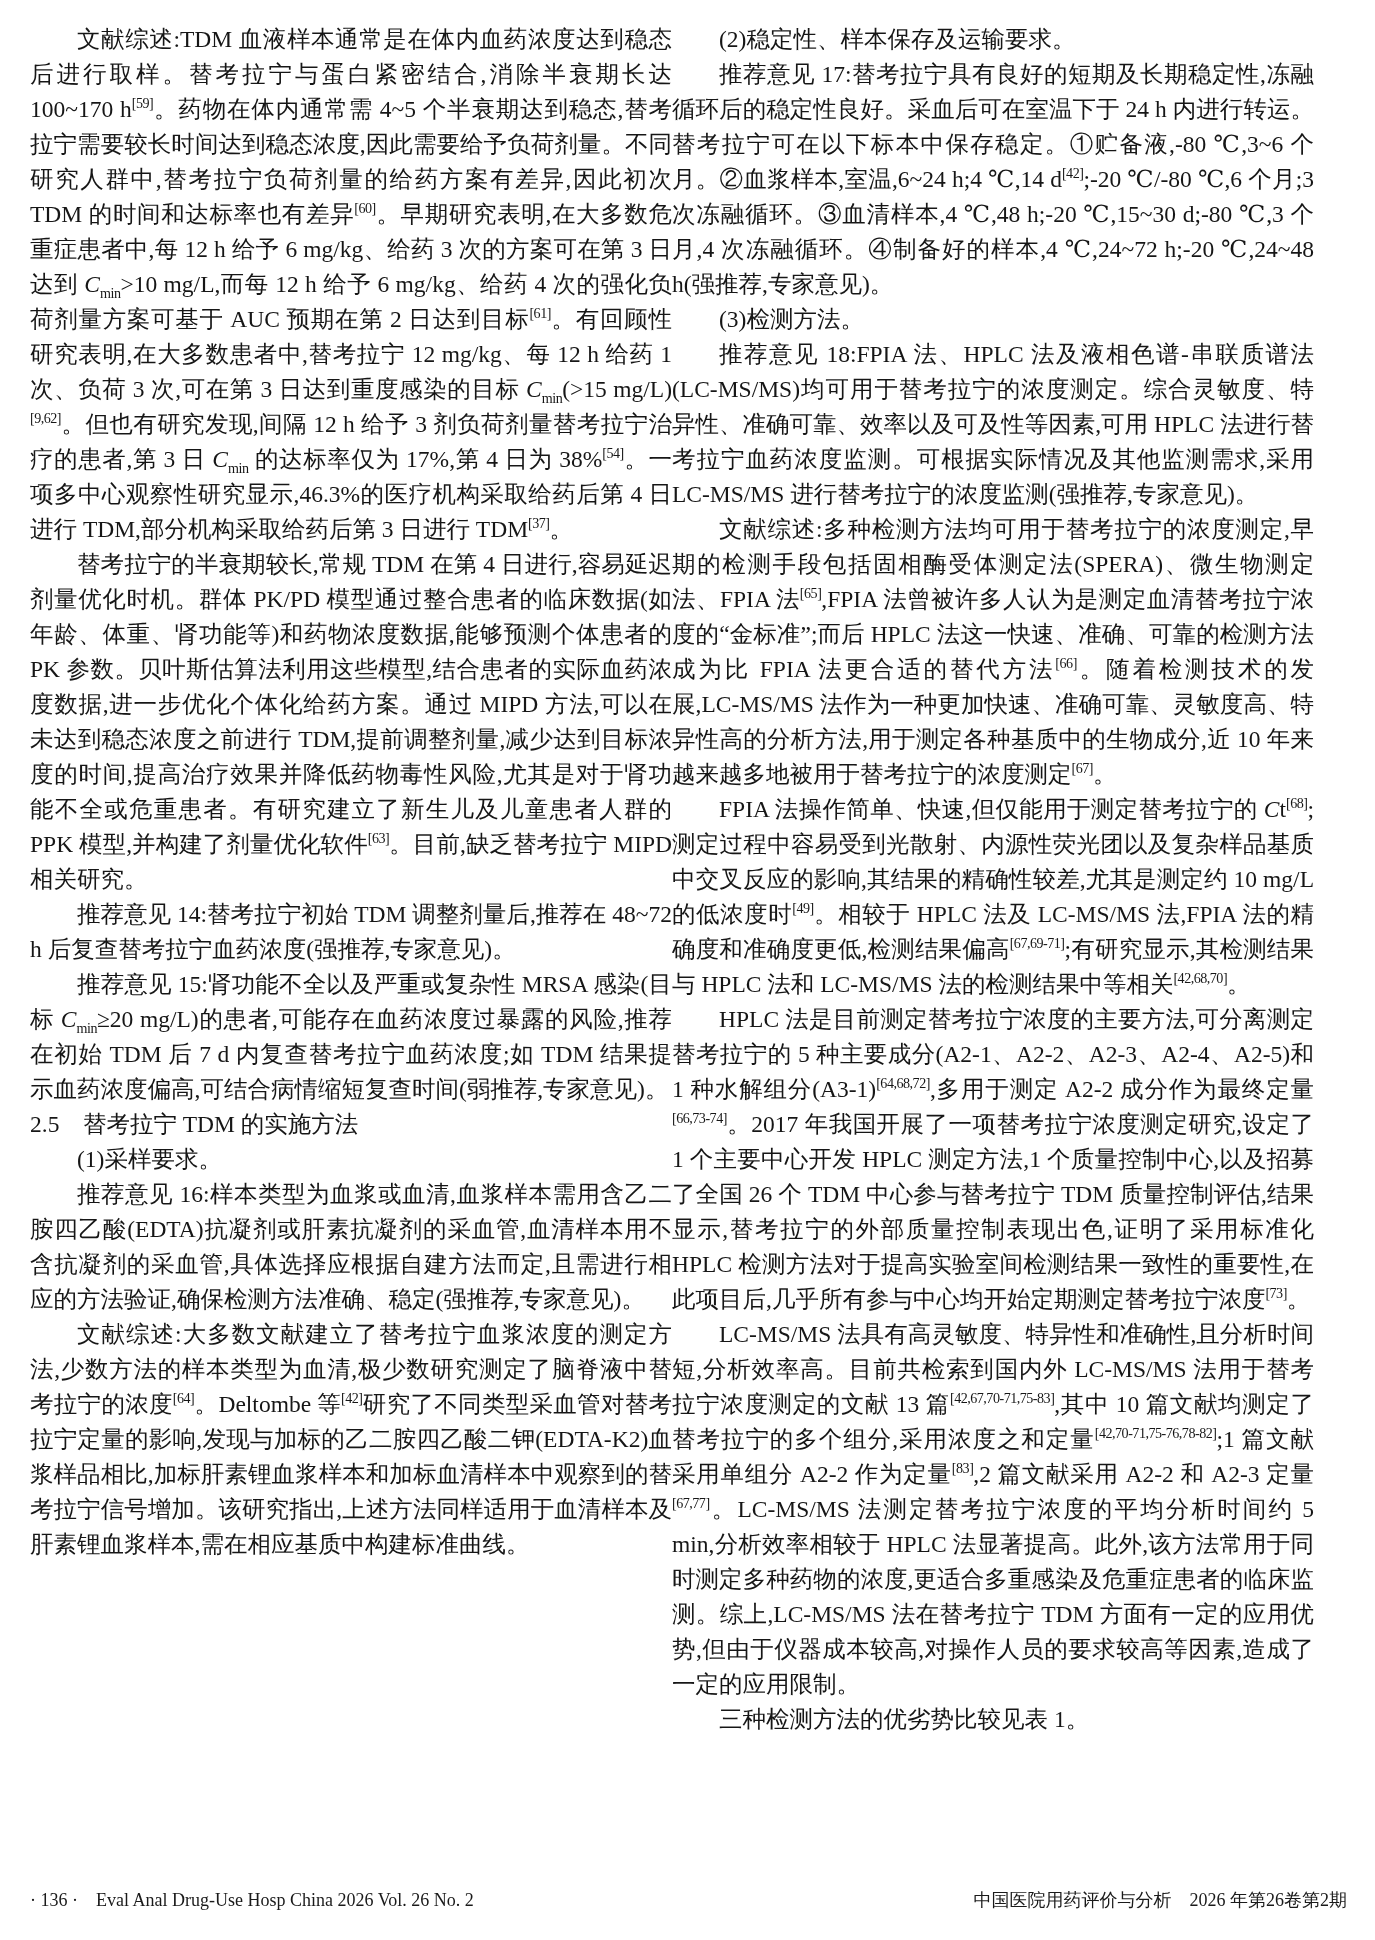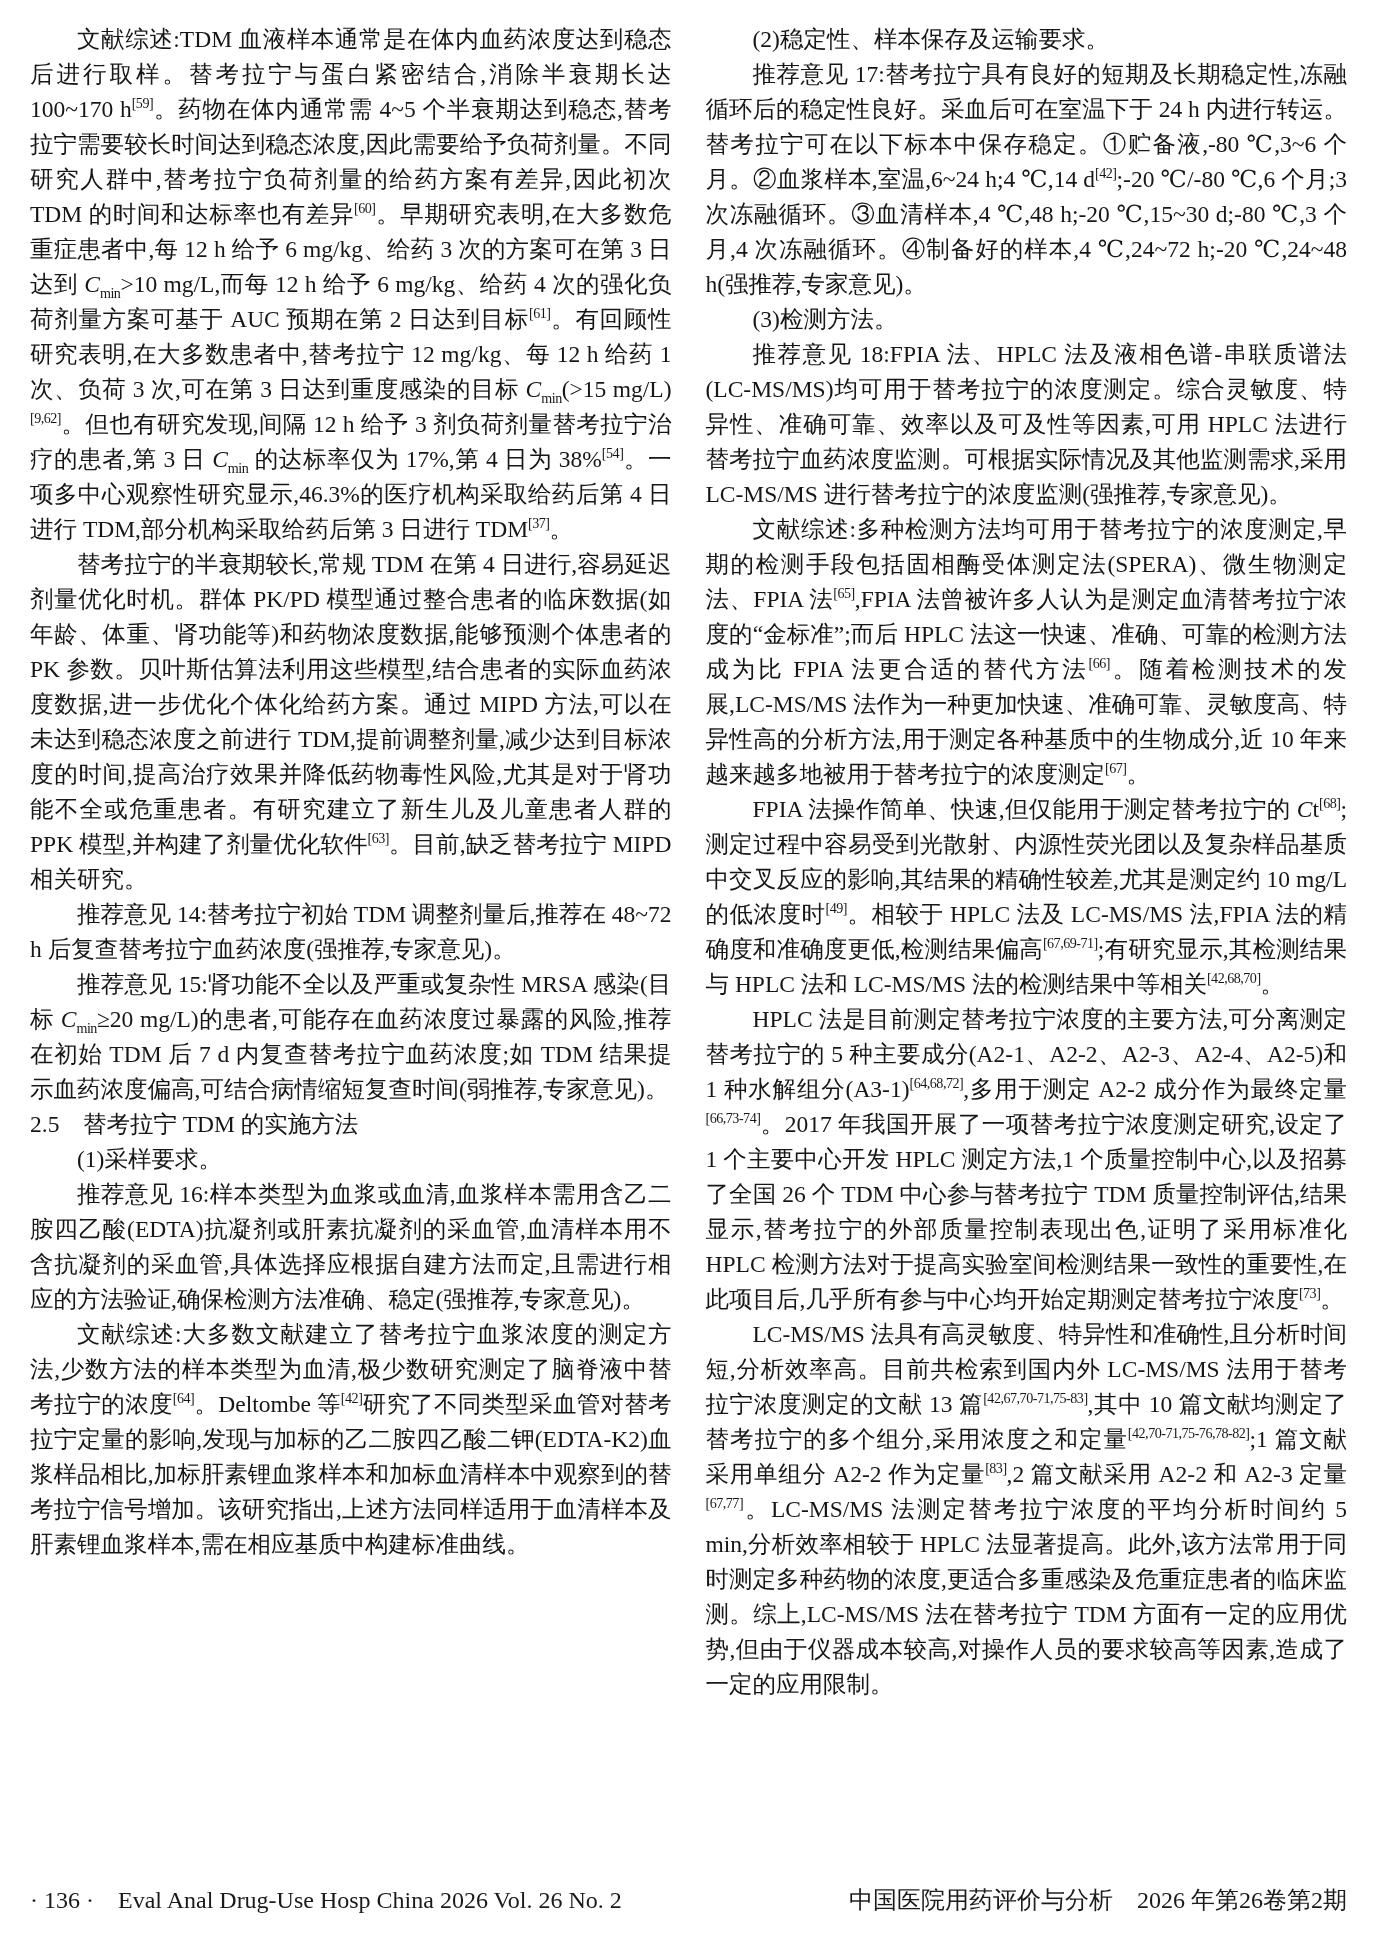--- a/index.html
+++ b/index.html
@@ -5,42 +5,42 @@
   html,body { margin:0; padding:0; }
   body {
     width:1375px; height:1940px;
     background:#ffffff;
     color:#161616;
     font-family:"Liberation Serif","DejaVu Serif",serif;
     position:relative;
     overflow:hidden;
   }
   .page { position:absolute; inset:0; padding:22px 28px 0 30px; }
-  .columns { display:flex; gap:34px; }
+  .columns { display:flex; }
   .col { width:642px; }
   p.para {
     margin:0;
     font-size:23.5px;
     line-height:35px;
     text-align:justify;
     letter-spacing:0;
   }
   p.indent { text-indent:2em; }
   p.rec  { font-weight:400; }
   p.heading { font-weight:400; }
   sup { font-size:0.60em; line-height:0; vertical-align:super; letter-spacing:-0.5px; }
   sub { font-size:0.60em; line-height:0; vertical-align:sub; letter-spacing:-0.5px; }
   i.var { font-style:italic; font-family:"Liberation Serif","DejaVu Serif",serif; }
   .footer {
     position:absolute;
     left:30px; right:28px; bottom:26px;
     display:flex;
     justify-content:space-between;
     align-items:baseline;
-    font-size:24px;
+    font-size:18px;
     line-height:28px;
     color:#1a1a1a;
   }
   .footer .left  { white-space:nowrap; }
   .footer .right { white-space:nowrap;margin-top:17px; }
 </style>
 </head>
 <body>
 
 <div class="page">
@@ -57,20 +57,21 @@
       </div>
     <div class="col">
         <p class="para normal indent">(2)稳定性、样本保存及运输要求。</p>
         <p class="para rec indent">推荐意见 17:替考拉宁具有良好的短期及长期稳定性,冻融循环后的稳定性良好。采血后可在室温下于 24 h 内进行转运。替考拉宁可在以下标本中保存稳定。①贮备液,-80 ℃,3~6 个月。②血浆样本,室温,6~24 h;4 ℃,14 d<sup>[42]</sup>;-20 ℃/-80 ℃,6 个月;3 次冻融循环。③血清样本,4 ℃,48 h;-20 ℃,15~30 d;-80 ℃,3 个月,4 次冻融循环。④制备好的样本,4 ℃,24~72 h;-20 ℃,24~48 h(强推荐,专家意见)。</p>
         <p class="para normal indent">(3)检测方法。</p>
         <p class="para rec indent">推荐意见 18:FPIA 法、HPLC 法及液相色谱-串联质谱法(LC-MS/MS)均可用于替考拉宁的浓度测定。综合灵敏度、特异性、准确可靠、效率以及可及性等因素,可用 HPLC 法进行替考拉宁血药浓度监测。可根据实际情况及其他监测需求,采用 LC-MS/MS 进行替考拉宁的浓度监测(强推荐,专家意见)。</p>
         <p class="para normal indent">文献综述:多种检测方法均可用于替考拉宁的浓度测定,早期的检测手段包括固相酶受体测定法(SPERA)、微生物测定法、FPIA 法<sup>[65]</sup>,FPIA 法曾被许多人认为是测定血清替考拉宁浓度的“金标准”;而后 HPLC 法这一快速、准确、可靠的检测方法成为比 FPIA 法更合适的替代方法<sup>[66]</sup>。随着检测技术的发展,LC-MS/MS 法作为一种更加快速、准确可靠、灵敏度高、特异性高的分析方法,用于测定各种基质中的生物成分,近 10 年来越来越多地被用于替考拉宁的浓度测定<sup>[67]</sup>。</p>
         <p class="para normal indent">FPIA 法操作简单、快速,但仅能用于测定替考拉宁的 <i class="var">C</i>t<sup>[68]</sup>;测定过程中容易受到光散射、内源性荧光团以及复杂样品基质中交叉反应的影响,其结果的精确性较差,尤其是测定约 10 mg/L 的低浓度时<sup>[49]</sup>。相较于 HPLC 法及 LC-MS/MS 法,FPIA 法的精确度和准确度更低,检测结果偏高<sup>[67,69-71]</sup>;有研究显示,其检测结果与 HPLC 法和 LC-MS/MS 法的检测结果中等相关<sup>[42,68,70]</sup>。</p>
         <p class="para normal indent">HPLC 法是目前测定替考拉宁浓度的主要方法,可分离测定替考拉宁的 5 种主要成分(A2-1、A2-2、A2-3、A2-4、A2-5)和 1 种水解组分(A3-1)<sup>[64,68,72]</sup>,多用于测定 A2-2 成分作为最终定量<sup>[66,73-74]</sup>。2017 年我国开展了一项替考拉宁浓度测定研究,设定了 1 个主要中心开发 HPLC 测定方法,1 个质量控制中心,以及招募了全国 26 个 TDM 中心参与替考拉宁 TDM 质量控制评估,结果显示,替考拉宁的外部质量控制表现出色,证明了采用标准化 HPLC 检测方法对于提高实验室间检测结果一致性的重要性,在此项目后,几乎所有参与中心均开始定期测定替考拉宁浓度<sup>[73]</sup>。</p>
         <p class="para normal indent">LC-MS/MS 法具有高灵敏度、特异性和准确性,且分析时间短,分析效率高。目前共检索到国内外 LC-MS/MS 法用于替考拉宁浓度测定的文献 13 篇<sup>[42,67,70-71,75-83]</sup>,其中 10 篇文献均测定了替考拉宁的多个组分,采用浓度之和定量<sup>[42,70-71,75-76,78-82]</sup>;1 篇文献采用单组分 A2-2 作为定量<sup>[83]</sup>,2 篇文献采用 A2-2 和 A2-3 定量<sup>[67,77]</sup>。LC-MS/MS 法测定替考拉宁浓度的平均分析时间约 5 min,分析效率相较于 HPLC 法显著提高。此外,该方法常用于同时测定多种药物的浓度,更适合多重感染及危重症患者的临床监测。综上,LC-MS/MS 法在替考拉宁 TDM 方面有一定的应用优势,但由于仪器成本较高,对操作人员的要求较高等因素,造成了一定的应用限制。</p>
+        <p class="para normal indent">三种检测方法的优劣势比较见表 1。</p>
       </div>
   </div>
 </div>
 
 <div class="footer">
   <span class="left">· 136 ·　Eval Anal Drug-Use Hosp China 2026 Vol. 26 No. 2</span>
   <span class="right">中国医院用药评价与分析　2026 年第26卷第2期</span>
 </div>
 
 </body></html>

